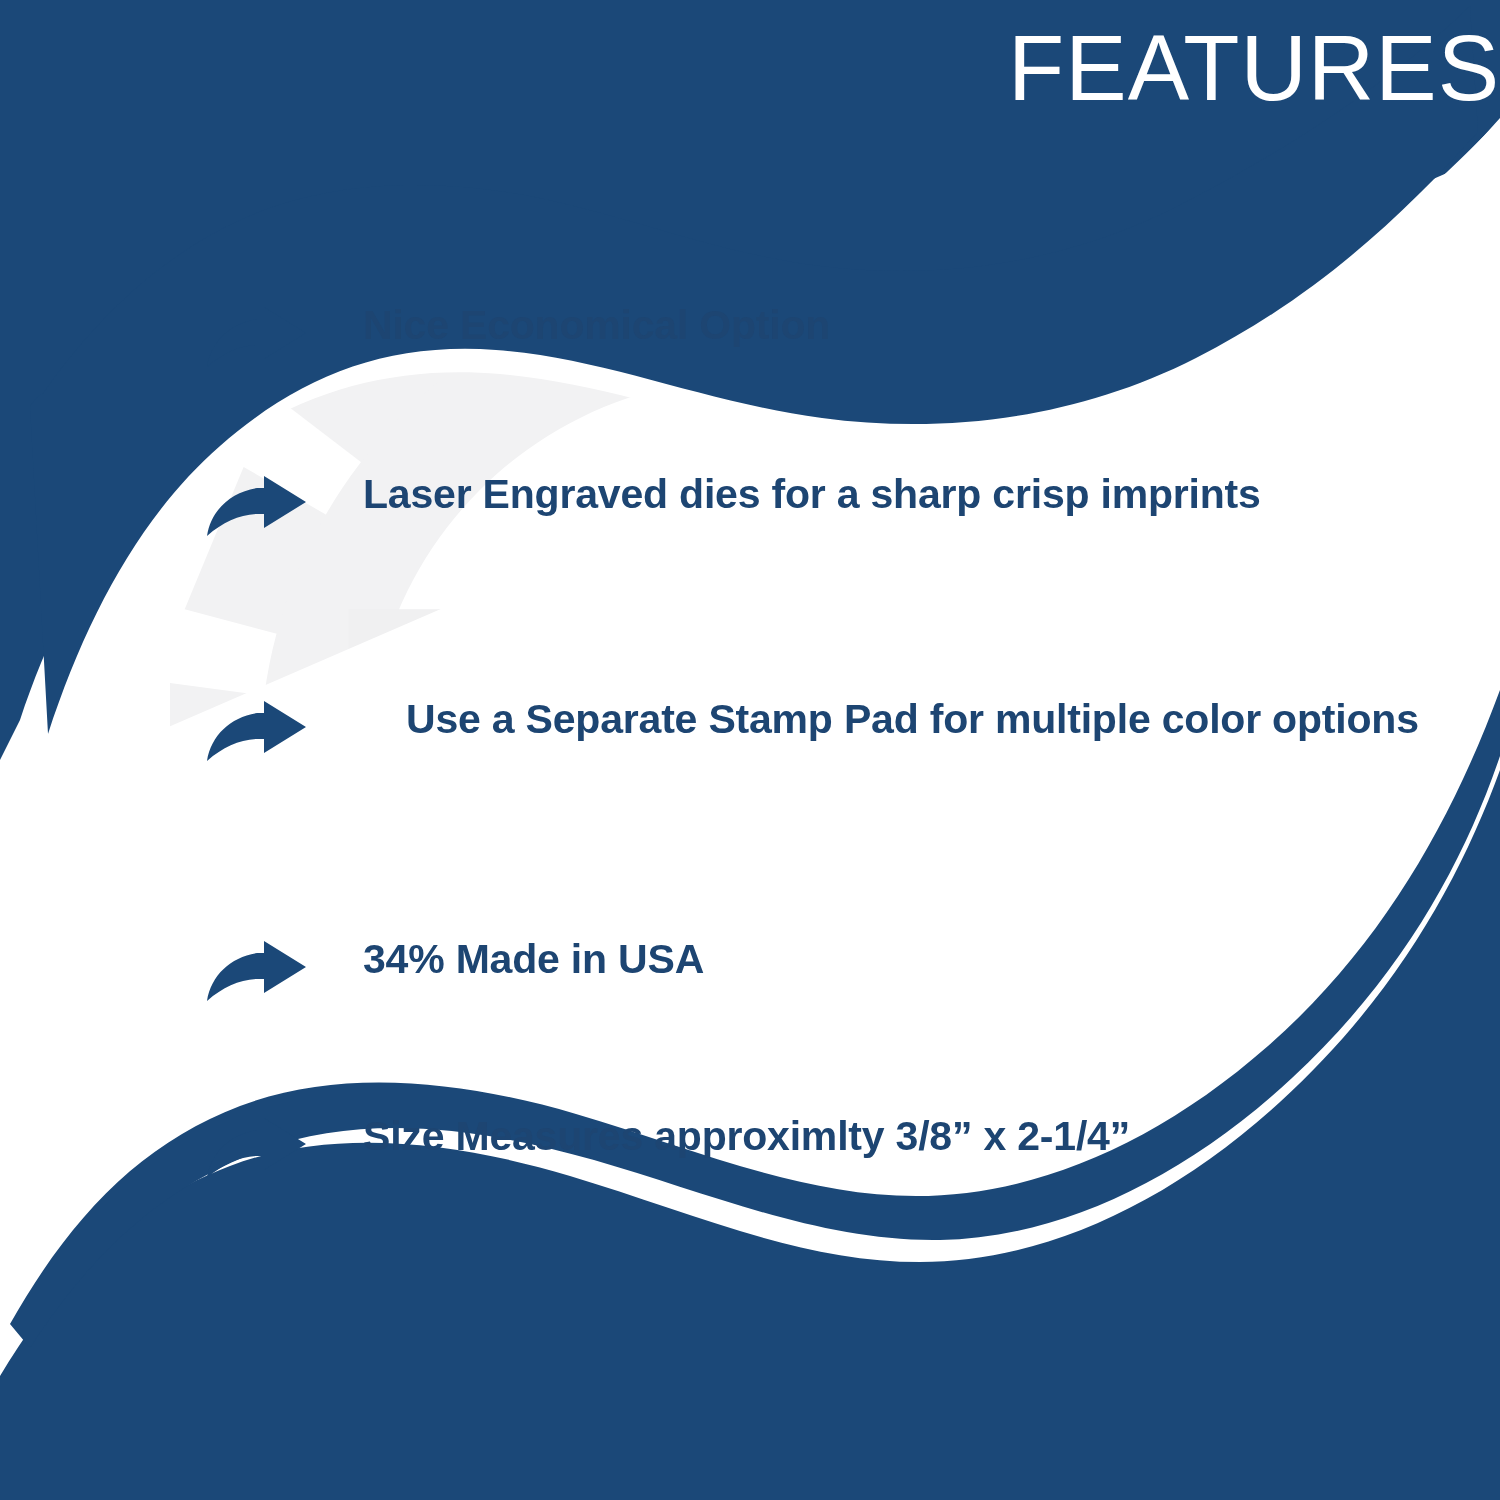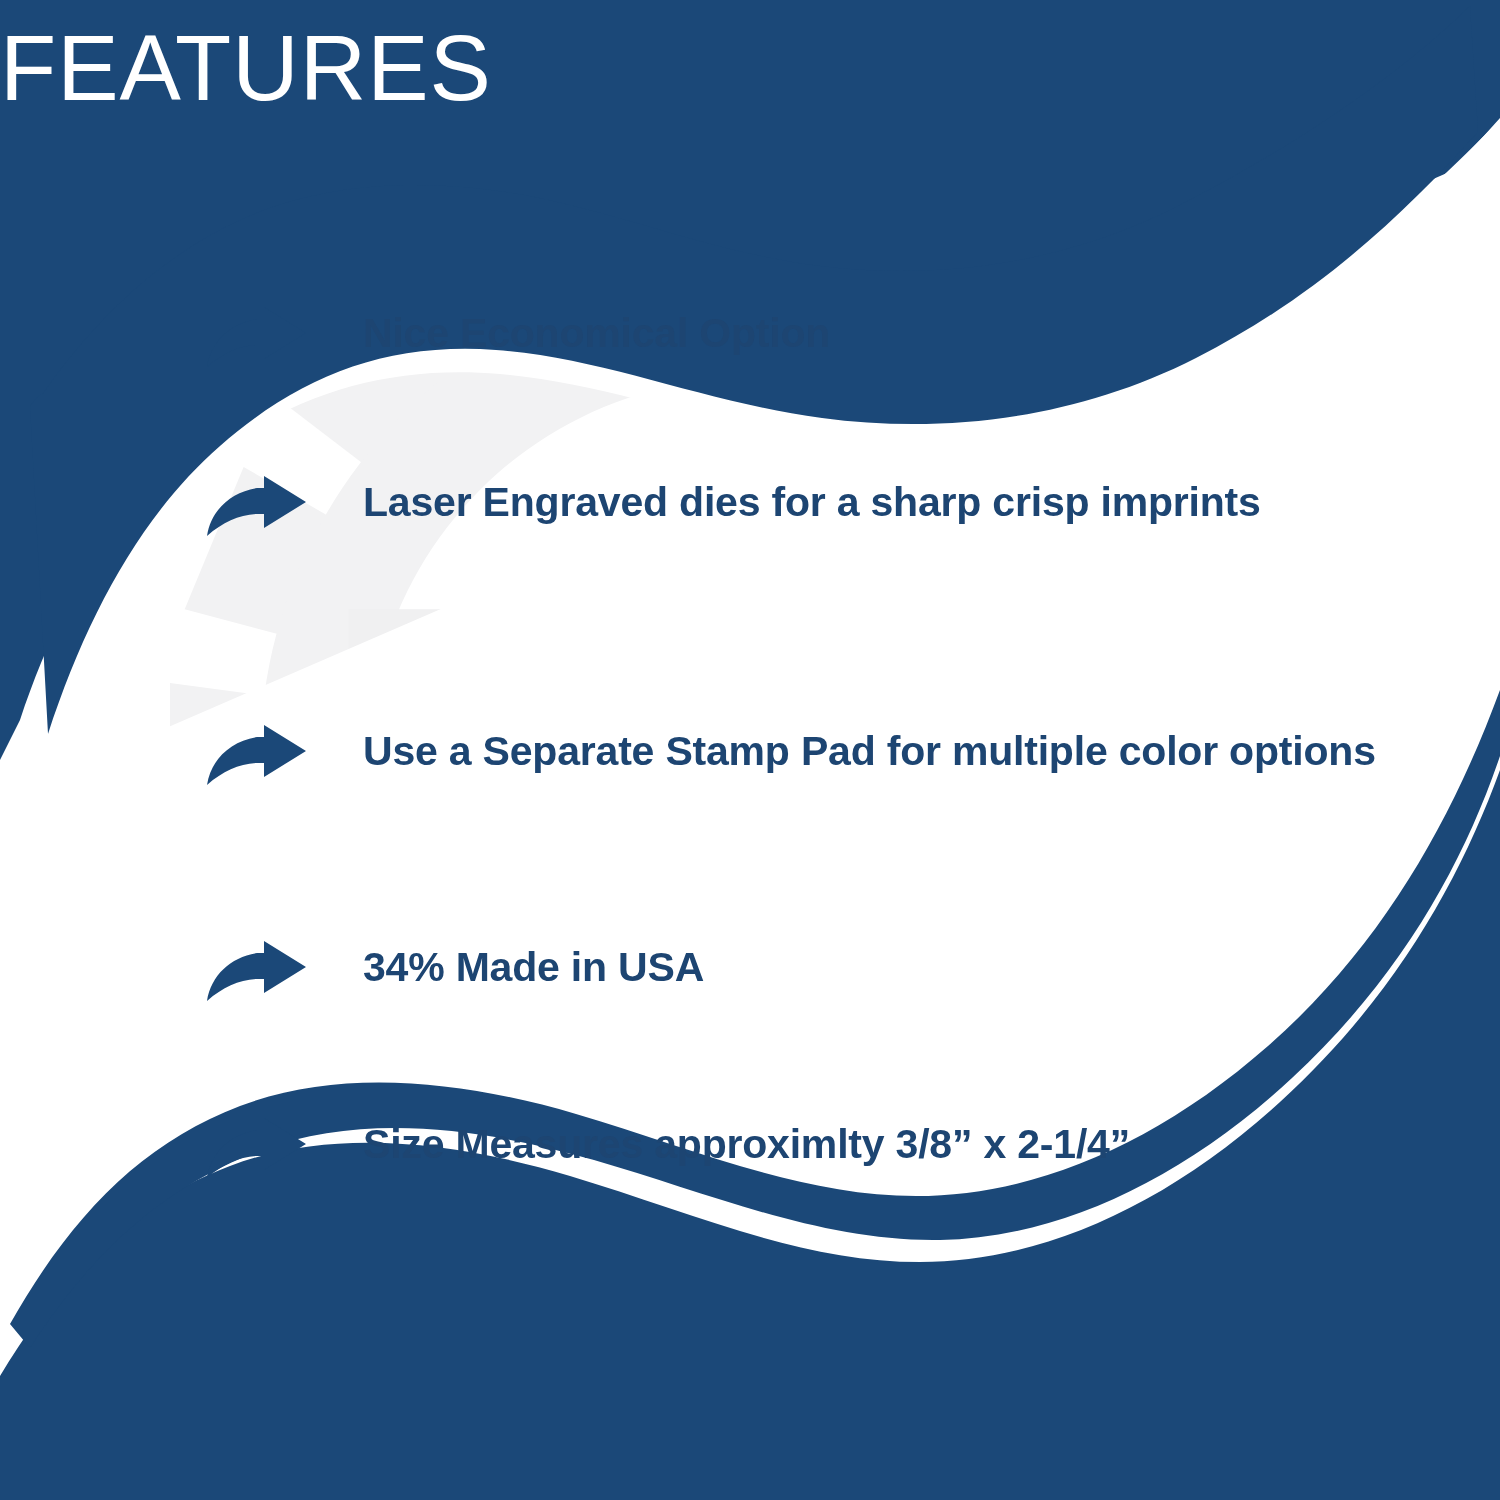--- a/index.html
+++ b/index.html
@@ -29,21 +29,21 @@
   #wave-top-layer  { z-index: 3; }
   #wave-bottom-layer { z-index: 3; }
 
   
   #header-title {
     position: absolute;
     z-index: 4;
     left: 0;
     top: 22px;
     width: 1500px;
-    text-align: left;
+    text-align: right;
     color: #ffffff;
     font-size: 92px;
     font-weight: 400;
     letter-spacing: 1px;
     line-height: 1.0;
     font-family: "Liberation Sans", sans-serif;
   }
 
   
   #feature-list {
@@ -68,27 +68,26 @@
     margin-right: 54px;
   }
   .feature-text {
     flex: 1 1 auto;
     color: #1d4572;
     font-size: 41px;
     font-weight: 700;
     line-height: 1.28;
     font-family: "Liberation Sans", sans-serif;
     letter-spacing: -0.2px;
-    margin-top: 8px;
   }
 
   
   #row-0 { top: 14px; }
   #row-1 { top: 183px; }
-  #row-2 { top: 432px; }
+  #row-2 { top: 408px; gap: 43px; }
   #row-3 { top: 648px; }
   #row-4 { top: 825px; }
 </style>
 </head>
 <body>
 
 <div id="canvas">
 
   <svg class="layer" id="watermark-layer" viewBox="0 0 1500 1500">
     <g fill="#f2f2f3">

